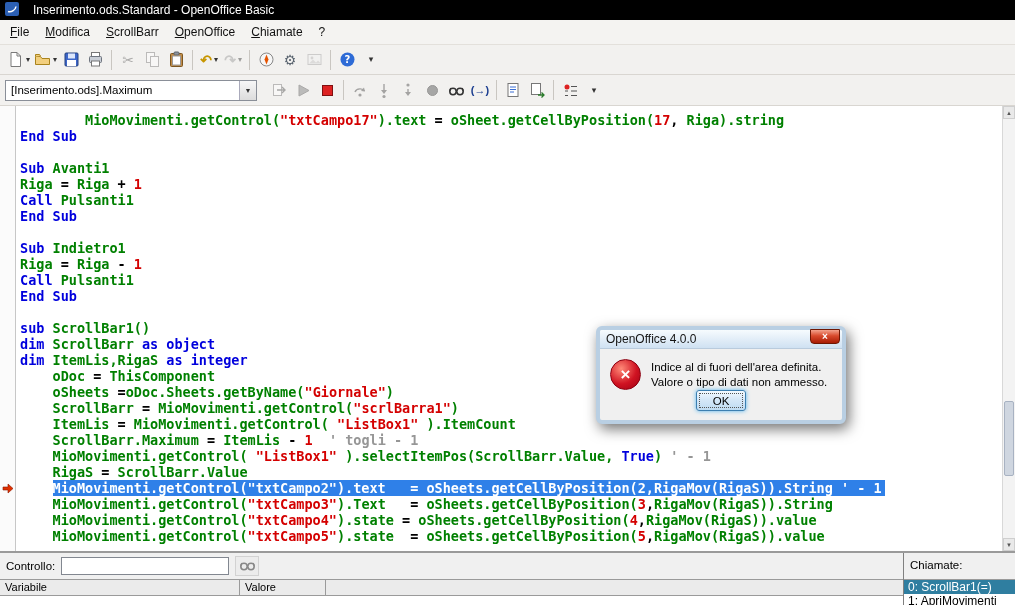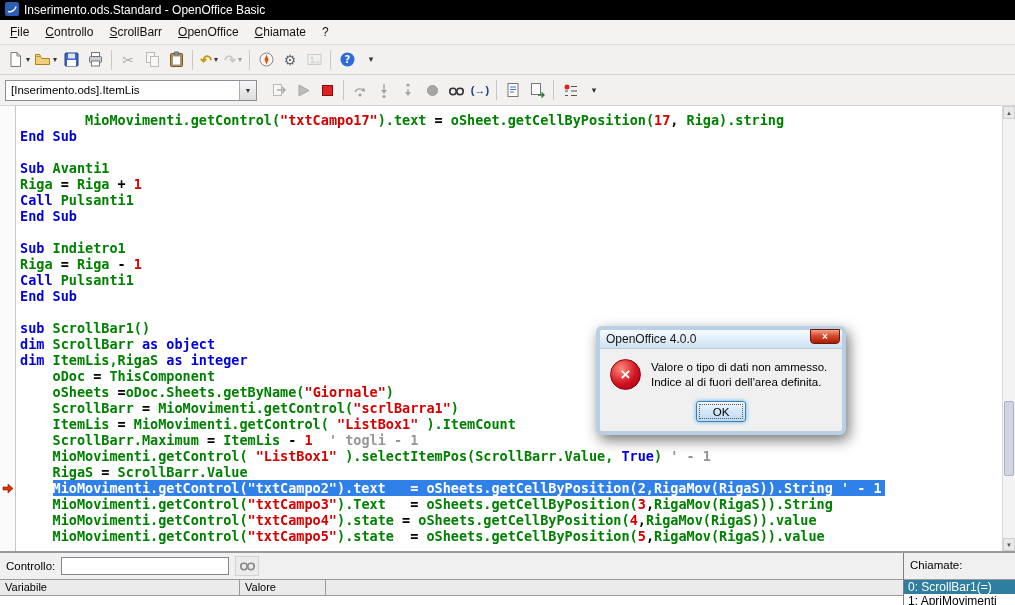--- a/index.html
+++ b/index.html
@@ -1,19 +1,19 @@
 <!DOCTYPE html>
 <html style="--titlebar: #000000; --selection: #2f80e8; --calls_selection: #2f7ea0; --keyword: #0000dd; --identifier: #008000; --literal: #d40000; --comment: #969696; --error: #d01322;"><head>
 <meta charset="utf-8">
 <style>
   *{box-sizing:border-box;margin:0;padding:0}
   body{width:1015px;height:605px;overflow:hidden;font-family:"Liberation Sans",sans-serif;background:#d0d0d0}
   .window{position:relative;width:1015px;height:605px;display:flex;flex-direction:column;background:#f0f0f0}
 
-  .titlebar{height:20px;background:var(--titlebar);color:#fff;display:flex;align-items:center;gap:5px;padding:0 5px;font-size:12px;flex:none}
+  .titlebar{height:20px;background:var(--titlebar);color:#fff;display:flex;align-items:center;gap:14px;padding:0 5px;font-size:12px;flex:none}
   .title-text{white-space:nowrap}
 
   .menubar{height:25px;background:#f4f3f1;display:flex;align-items:center;padding:0 2px;font-size:12px;color:#111;border-bottom:1px solid #e3e0db;flex:none}
   .menu-item{display:inline-block;padding:3px 8px;cursor:default}
   .menu-item.accel::first-letter{text-decoration:underline}
 
   .toolbar{background:#f2f1ef;display:flex;align-items:center;padding:0 5px;border-bottom:1px solid #d9d6d1;flex:none}
   .tb1{height:30px}
   .tb2{height:31px}
   .tb-btn{min-width:24px;height:24px;display:flex;align-items:center;justify-content:center;gap:1px;padding:0 2px;border-radius:2px}
@@ -47,21 +47,21 @@
   .sb-btn.down{bottom:0}
   .sb-thumb{position:absolute;left:1px;width:10px;top:295px;height:75px;background:#cfd6e0;border:1px solid #a8b2c2;border-radius:2px}
 
   .dialog{position:absolute;left:596px;top:220px;width:250px;background:#f0f0f0;border:4px solid #b9cfe3;border-radius:6px;box-shadow:3px 5px 14px rgba(0,0,0,.55);z-index:10}
   .dlg-title{height:19px;display:flex;align-items:center;padding:0 6px;background:linear-gradient(#f6fbfe,#cfe1f2);font-size:12px;color:#151515;position:relative;border-bottom:1px solid #b9cbdd;border-radius:2px 2px 0 0}
   .dlg-close{position:absolute;right:2px;top:-1px;width:30px;height:15px;background:linear-gradient(#f3a38d,#d84a2c 45%,#a81c05);border:1px solid #6f1703;border-radius:0 0 4px 4px;color:#fff;font-size:10px;font-weight:bold;text-align:center;line-height:13px}
   .dlg-body{padding:10px 10px 9px}
   .dlg-row{display:flex;align-items:flex-start;gap:10px}
   .err-ico{width:31px;height:31px;flex:none;border-radius:50%;background:radial-gradient(circle at 35% 30%,#ff8a78,var(--error) 55%,#9c0012);border:1px solid #8e0010;color:#fff;font-weight:bold;font-size:17px;display:flex;align-items:center;justify-content:center}
   .dlg-msg{font-size:11.5px;line-height:15px;color:#000;padding-top:1px}
-  .dlg-actions{text-align:center;margin-top:11px}
+  .dlg-actions{text-align:center;}
   .ok-btn{width:50px;height:21px;font-size:11.5px;font-family:"Liberation Sans",sans-serif;background:linear-gradient(#f3faff,#d6e8f8 45%,#bedbf2);border:1px solid #3c7fb1;border-radius:3px;box-shadow:0 0 4px #55b4ee;outline:1px dotted #555;outline-offset:-4px}
 
   .bottom{height:54px;flex:none;border-top:2px solid #9a9a9a;display:flex;background:#f0f0f0}
   .watch{width:903px;flex:none;display:flex;flex-direction:column}
   .watch-top{height:26px;flex:none;display:flex;align-items:center;gap:6px;padding:0 6px;font-size:11.5px}
   .watch-input{width:168px;height:18px;border:1px solid #828790;font-size:11px;padding:0 3px;font-family:"Liberation Sans",sans-serif}
   .watch-btn{width:24px;height:20px;border:1px solid #b9b9b9;background:#e9e9e9;display:flex;align-items:center;justify-content:center;filter:grayscale(1) opacity(.55)}
   .watch-cols{height:17px;flex:none;display:flex;background:#ebebeb;border-top:1px solid #9a9a9a;border-bottom:1px solid #9a9a9a;font-size:11px;color:#000}
   .wcol{padding:1px 5px;border-right:1px solid #9a9a9a}
   .wcol-0{width:240px}
@@ -82,21 +82,21 @@
   <div class="titlebar">
     <span class="app-ico"><svg width="14" height="14" viewBox="0 0 14 14">
           <rect width="14" height="14" rx="2" fill="#2b5fb4"></rect>
           <path d="M3 9.5c3.5 1 7.5-1.5 8-5" stroke="#fff" stroke-width="1.5" fill="none"></path>
         </svg></span>
     <span class="title-text">Inserimento.ods.Standard - OpenOffice Basic</span>
   </div>
 
   <div class="menubar" id="menubar">
       <div class="menu-item accel">File</div>
-      <div class="menu-item accel">Controllo</div>
+      <div class="menu-item accel">Modifica</div>
       <div class="menu-item accel">ScrollBarr</div>
       <div class="menu-item accel">OpenOffice</div>
       <div class="menu-item accel">Chiamate</div>
       <div class="menu-item">?</div>
     </div>
 
   <div class="toolbar tb1" id="tb1">
       <div class="tb-btn">
         <span class="ic">
           <svg width="17" height="17" viewBox="0 0 17 17">
@@ -203,21 +203,21 @@
       </div>
       <div class="tb-btn">
         <span class="ic">
           <span class="gly" style="font-size:9px;color:#333">▾</span>
         </span>
       </div>
     </div>
 
   <div class="toolbar tb2">
     <div class="combo">
-      <span class="combo-text">[Inserimento.ods].ItemLis</span>
+      <span class="combo-text">[Inserimento.ods].Maximum</span>
       <span class="combo-btn">▼</span>
     </div>
     <span id="tb2icons" style="display:contents"><div class="tb-btn disabled">
           <span class="ic">
             <svg width="17" height="17" viewBox="0 0 17 17">
               <rect x="2.5" y="2.5" width="8" height="11" fill="#fff" stroke="#777"></rect>
               <path d="M6 8h8M11 5l3 3-3 3" stroke="#1d4ed8" fill="none" stroke-width="1.4"></path>
             </svg>
           </span>
         </div><div class="tb-btn disabled">
@@ -317,22 +317,22 @@
 
     <div class="dialog">
       <div class="dlg-title">
         <span>OpenOffice 4.0.0</span>
         <span class="dlg-close">×</span>
       </div>
       <div class="dlg-body">
         <div class="dlg-row">
           <div class="err-ico">×</div>
           <div class="dlg-msg">
+            <div>Indice al di fuori dell'area definita.</div>
             <div>Valore o tipo di dati non ammesso.</div>
-            <div>Indice al di fuori dell'area definita.</div>
           </div>
         </div>
         <div class="dlg-actions">
           <button class="ok-btn">OK</button>
         </div>
       </div>
     </div>
   </div>
 
   <div class="bottom">

